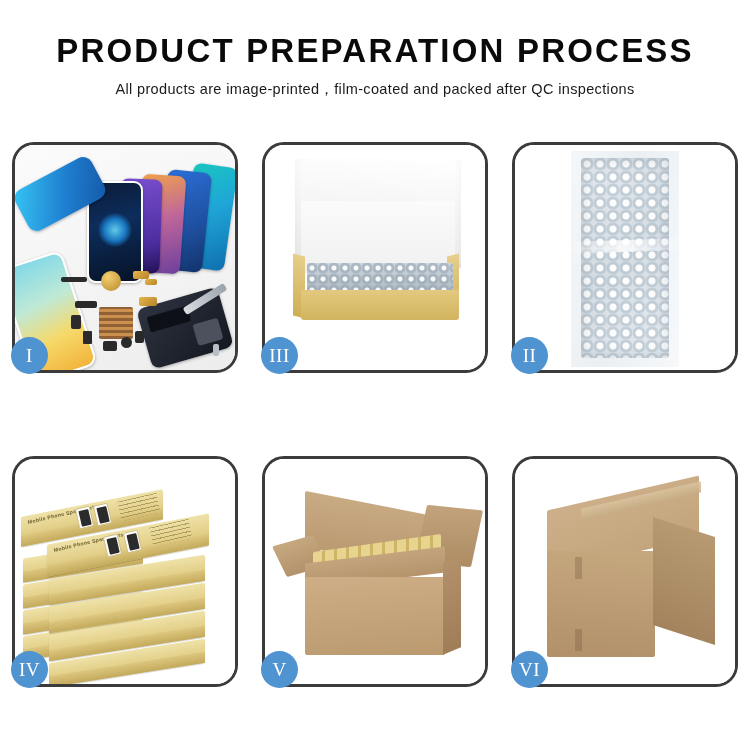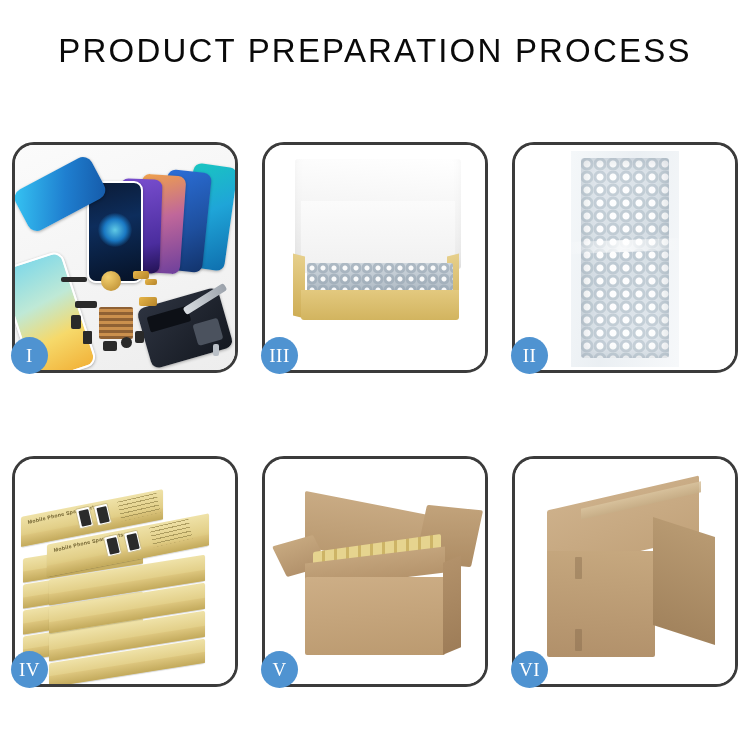--- a/index.html
+++ b/index.html
@@ -8,21 +8,21 @@
     background:#ffffff;
     font-family:"Liberation Sans","DejaVu Sans",sans-serif;
     overflow:hidden;
   }
   .page{position:relative;width:750px;height:750px;}
 
   
   .header{padding-top:34px;text-align:center;}
   .title{
     font-size:33px;
-    font-weight:400;
+    font-weight:700;
     letter-spacing:2.2px;
     color:#0a0a0a;
     line-height:1.05;
     white-space:nowrap;
   }
   .subtitle{
     margin-top:11px;
     font-size:14.5px;
     font-weight:400;
     letter-spacing:.35px;
@@ -291,20 +291,21 @@
     background:rgba(120,95,65,.35);border-radius:1px;
   }
 </style>
 </head>
 <body>
 
 <div class="page">
 
   <div class="header">
     <div class="title">PRODUCT PREPARATION PROCESS</div>
+    <div class="subtitle">All products are image-printed，film-coated and packed after QC inspections</div>
   </div>
 
   <div class="grid">
 
     <div class="panel">
       <div class="panel-inner p1">
         <div class="ph fan1"></div>
         <div class="ph fan2"></div>
         <div class="ph fan3"></div>
         <div class="ph fan4"></div>

